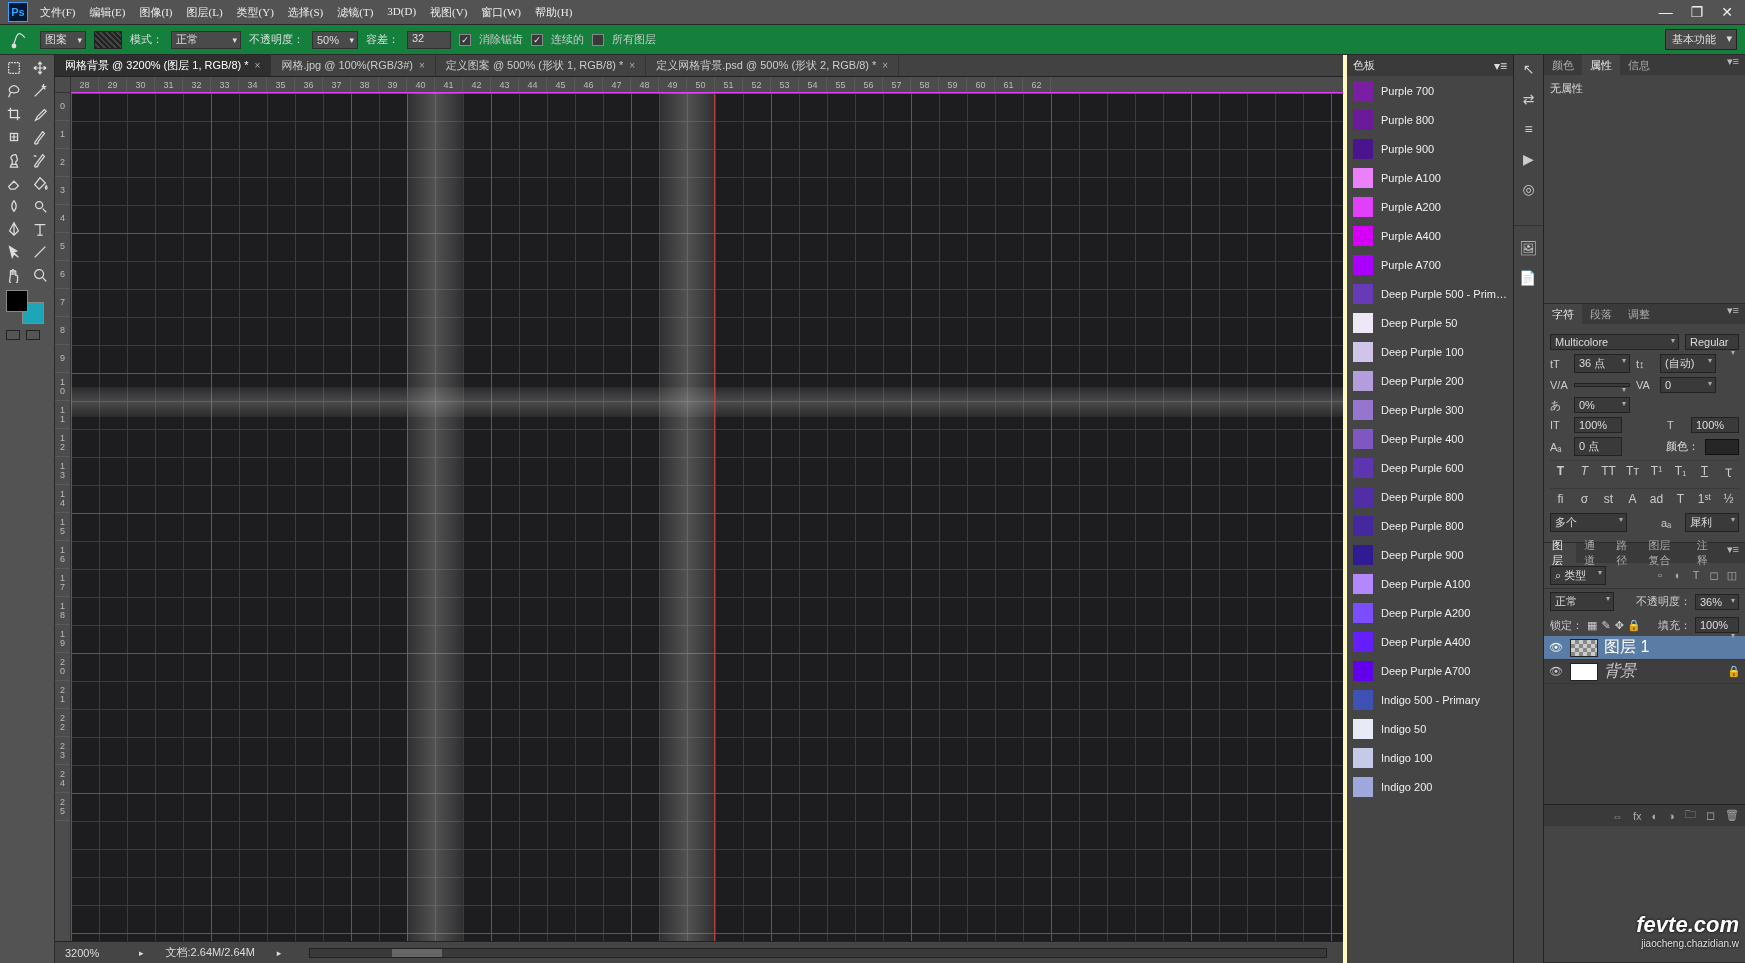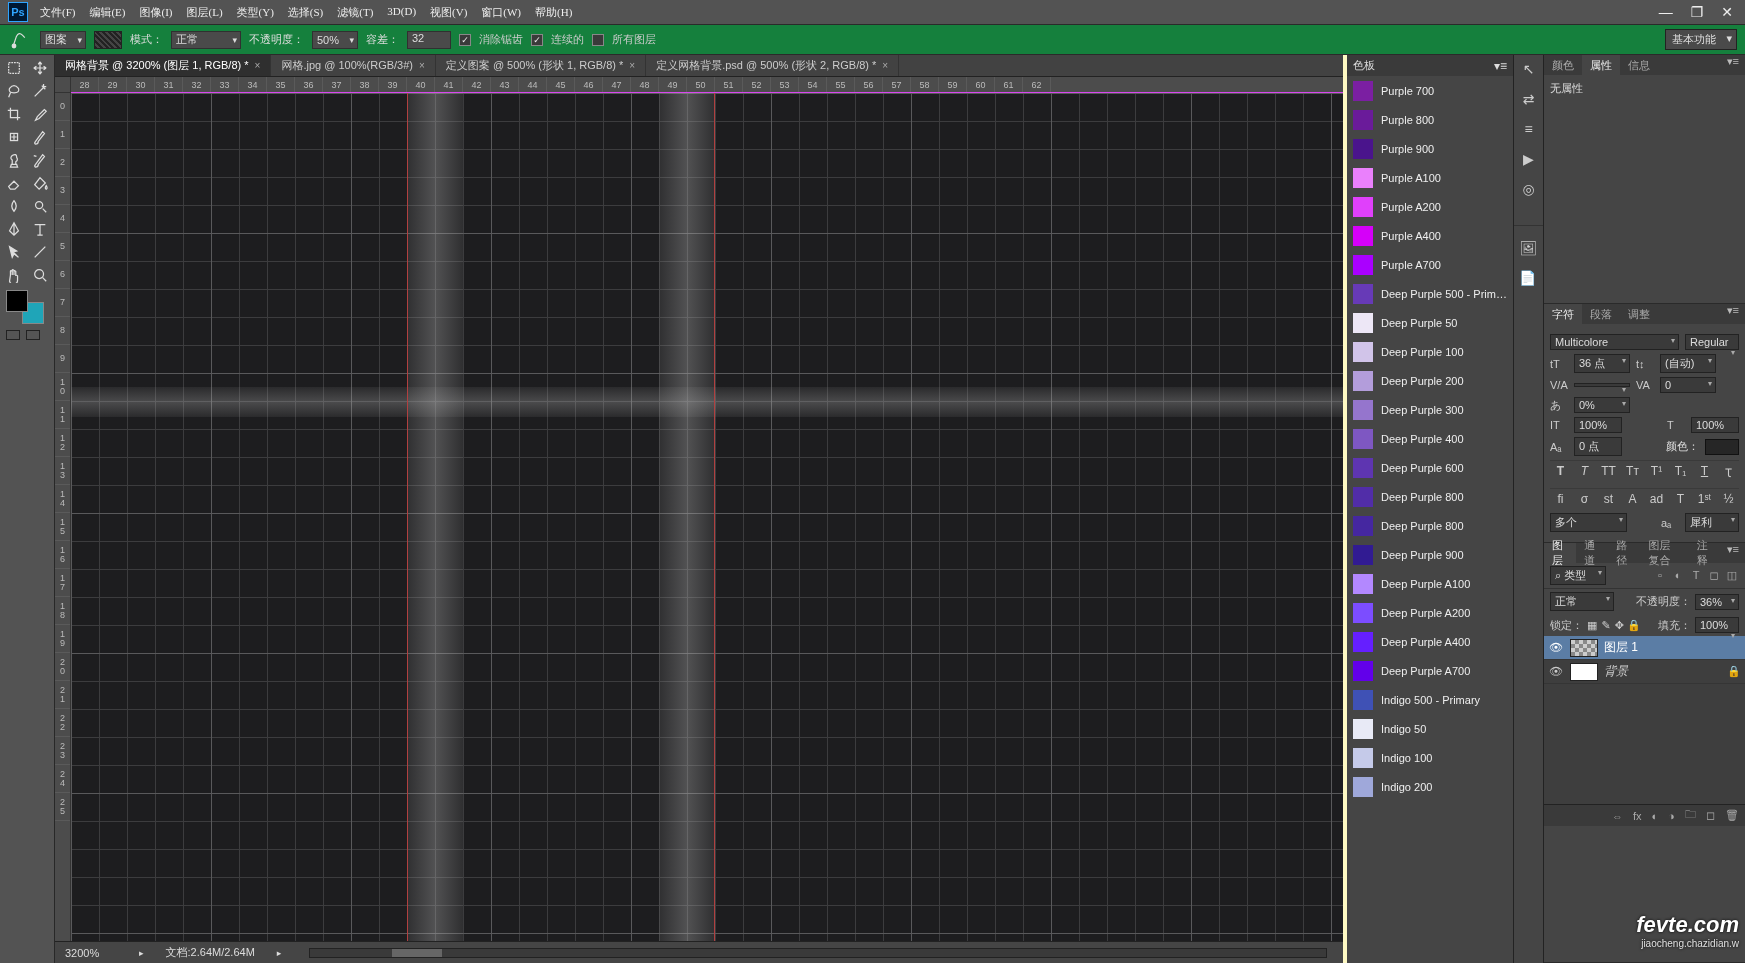--- a/index.html
+++ b/index.html
@@ -115,21 +115,21 @@
 .lay-mini-ic { display: flex; gap: 4px; margin-left: auto; }
 .lay-mini-ic span { width: 14px; color: #aaa; font-size: 11px; text-align: center; cursor: pointer; }
 .lay-row2 { display: flex; align-items: center; gap: 4px; padding: 3px 6px; }
 .lay-row2 .sel-box { width: 64px; }
 .layers-list { background: #3e3e3e; }
 .layer-item { display: flex; align-items: center; height: 24px; padding: 0 4px; gap: 6px; border-bottom: 1px solid #353535; }
 .layer-item.selected { background: #5b7da5; color: #fff; }
 .eye { width: 16px; text-align: center; cursor: pointer; }
 .lay-thumb { width: 28px; height: 18px; background: repeating-conic-gradient(#888 0 25%, #ccc 0 50%) 0 0/8px 8px; border: 1px solid #222; }
 .lay-thumb.bg { background: #fff; }
-.lay-name { flex: 1; font-size: 12px; }
+.lay-name { flex: 1; font-size: 16px; }
 .lay-name.italic { font-style: italic; color: #ccc; }
 .lock-ic { font-size: 11px; color: #ccc; }
 .layer-list-fill { height: 120px; background: #3e3e3e; }
 .layers-foot { display: flex; height: 22px; align-items: center; justify-content: flex-end; gap: 10px; padding: 0 6px; background: #3a3a3a; color: #aaa; font-size: 11px; border-top: 1px solid #222; }
 .layers-foot span { cursor: pointer; }
 
 
 .watermark { position: absolute; right: 6px; bottom: 14px; color: #fff; font-weight: bold; font-size: 22px; font-style: italic; text-shadow: 0 0 3px #000; pointer-events: none; }
 .watermark small { display: block; font-size: 10px; font-weight: normal; font-style: normal; text-align: right; color: #e0e0e0; }
 

